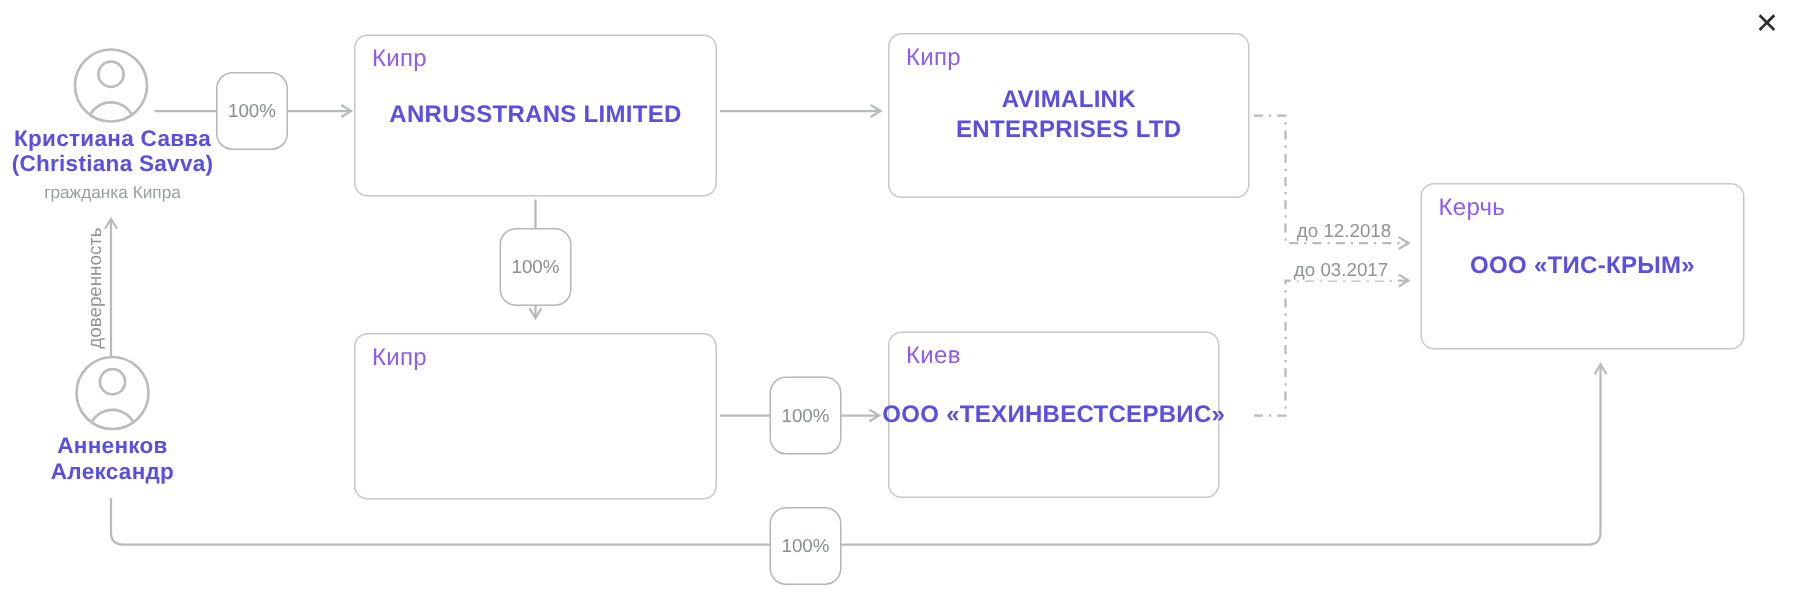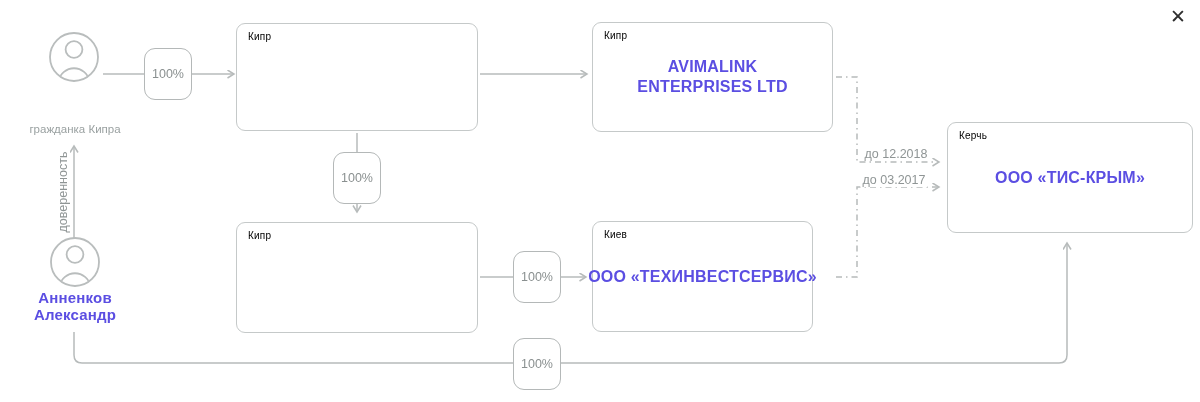--- a/index.html
+++ b/index.html
@@ -8,21 +8,21 @@
     font-family:"Liberation Sans","DejaVu Sans",sans-serif;
   }
   .wires{position:absolute;left:0;top:0;width:1200px;height:402px;}
 
   
   .cbox{
     position:absolute;border:1.5px solid #c5c9c9;border-radius:9px;background:#fff;
     display:flex;align-items:center;justify-content:center;box-sizing:border-box;
   }
   .cbox .loc{
-    position:absolute;top:7px;left:11px;font-size:10px;color:#000000;letter-spacing:.2px;
+    position:absolute;top:7px;left:11px;font-size:16px;color:#8b5cf6;letter-spacing:.2px;
   }
   .cname{
     color:#5b4ee2;font-size:16px;font-weight:700;text-align:center;line-height:20px;
     white-space:nowrap;letter-spacing:.2px;
   }
   .cname.wrap{white-space:normal;max-width:180px;}
 
   
   .avatar{position:absolute;width:52px;height:52px;}
   .pname{
@@ -92,20 +92,24 @@
             <circle r="23.4"></circle>
           </clipPath>
         </defs>
       <circle r="24" fill="none" stroke="#b9bdbd" stroke-width="1.8"></circle>
       <g clip-path="url(#clipA)" fill="none" stroke="#b9bdbd" stroke-width="1.8">
         <circle cy="-7.5" r="8.4"></circle>
         <path d="M-15.5,24 A15.8,15.8 0 0 1 15.5,24"></path>
       </g>
     </svg>
   </div>
+  <div class="pname" style="left:0px;top:84px;width:150px;">
+    <div>Кристиана Савва</div>
+    <div>(Christiana Savva)</div>
+  </div>
   <div class="psub" style="left:0px;top:123px;width:150px;">гражданка Кипра</div>
 
   <div class="avatar" style="left:49px;top:236px;">
     <svg width="52" height="52" viewBox="-26 -26 52 52">
       <defs>
           <clipPath id="clipB">
             <circle r="23.4"></circle>
           </clipPath>
         </defs>
       <circle r="24" fill="none" stroke="#b9bdbd" stroke-width="1.8"></circle>
@@ -115,37 +119,38 @@
       </g>
     </svg>
   </div>
   <div class="pname" style="left:0px;top:289px;width:150px;">
     <div>Анненков</div>
     <div>Александр</div>
   </div>
 
   <div class="cbox" style="left:236px;top:23px;width:242px;height:108px;">
     <span class="loc">Кипр</span>
+    <span class="cname">ANRUSSTRANS LIMITED</span>
   </div>
 
   <div class="cbox" style="left:592px;top:22px;width:241px;height:110px;">
     <span class="loc">Кипр</span>
     <span class="cname wrap">AVIMALINK ENTERPRISES LTD</span>
   </div>
 
   <div class="cbox" style="left:236px;top:222px;width:242px;height:111px;">
     <span class="loc">Кипр</span>
   </div>
 
   <div class="cbox" style="left:592px;top:221px;width:221px;height:111px;">
     <span class="loc">Киев</span>
     <span class="cname">ООО «ТЕХИНВЕСТСЕРВИС»</span>
   </div>
 
-  <div class="cbox" style="left:947px;top:122px;width:246px;height:111px;">
+  <div class="cbox" style="left:947px;top:122px;width:216px;height:111px;">
     <span class="loc">Керчь</span>
     <span class="cname">ООО «ТИС-КРЫМ»</span>
   </div>
 
   <div class="pill" style="left:168px;top:74px;">100%</div>
   <div class="pill" style="left:357px;top:178px;">100%</div>
   <div class="pill" style="left:537px;top:277px;">100%</div>
   <div class="pill" style="left:537px;top:364px;">100%</div>
 
   <div class="edge-label" style="left:896px;top:154px;">до 12.2018</div>

